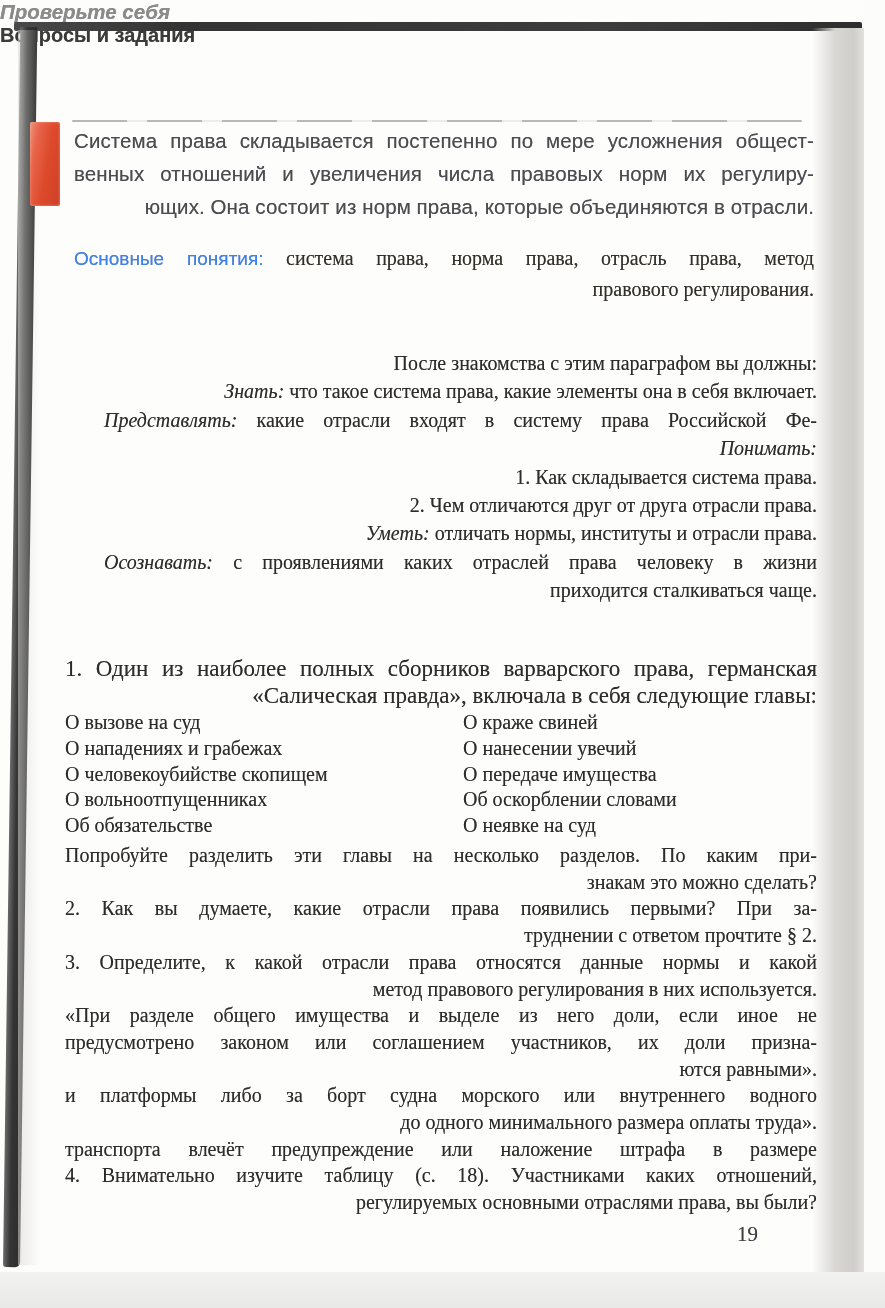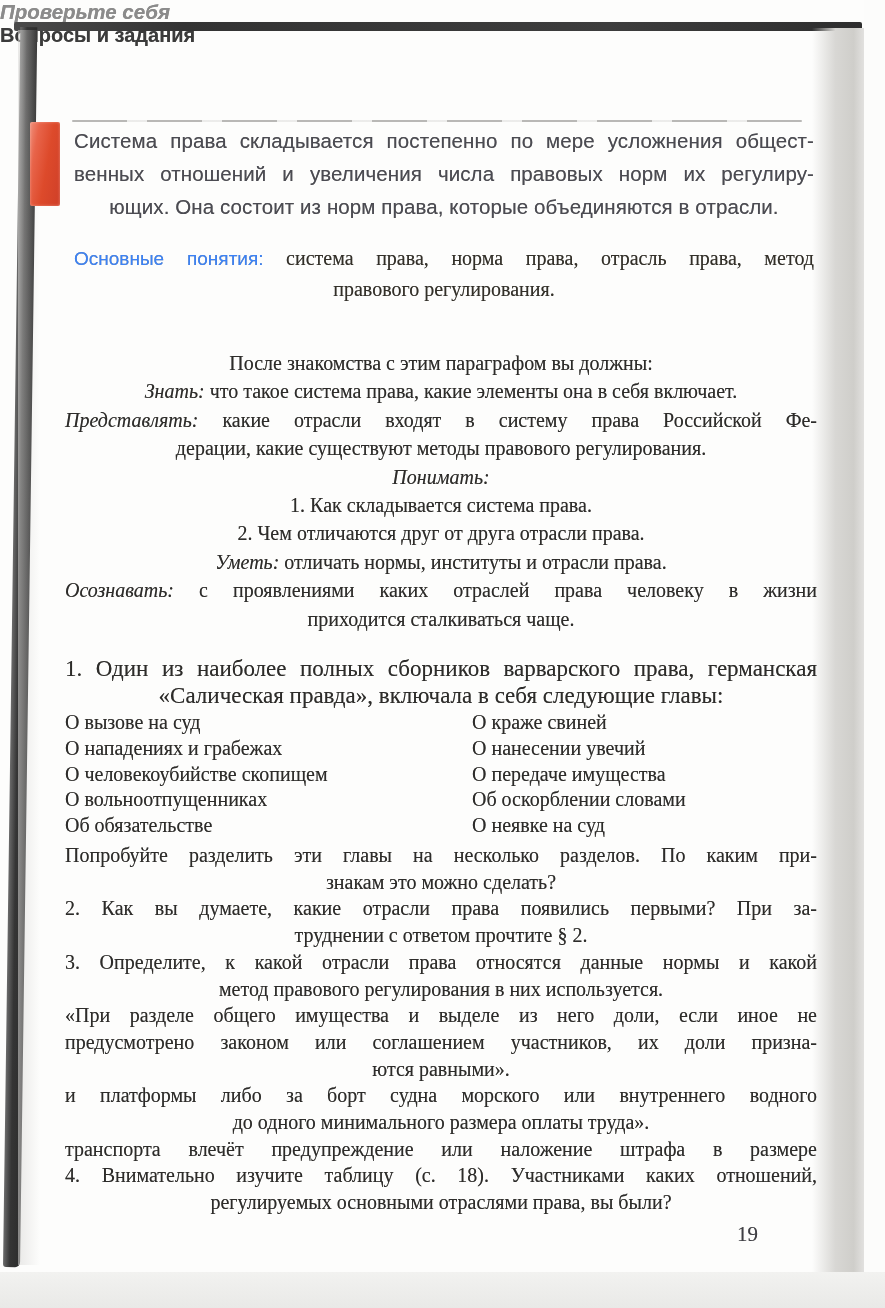--- a/index.html
+++ b/index.html
@@ -27,41 +27,41 @@
     background:linear-gradient(to bottom,#f2f2f0,#e9e9e7);}
   .divider-line{position:absolute;left:72px;top:120px;width:730px;height:2px;
     background:repeating-linear-gradient(to right,#b9b8b6 0 55px,rgba(185,184,182,.25) 55px 75px);
     border-radius:1px;}
   .accent-marker{position:absolute;left:30px;top:122px;width:30px;height:84px;border-radius:2px;
     background:linear-gradient(100deg,#f0907b 0%,#e8644a 22%,#dd4a2b 55%,#cf3f28 100%);
     box-shadow:inset 0 0 3px rgba(255,210,200,.5);}
 
   
   .blk{position:absolute;color:#2e2d2b;}
-  .ln{text-align:center;}
+  .ln{text-align:right;}
   .ln.j{text-align:justify;text-align-last:justify;}
 
   .intro-blk{left:74px;top:124px;width:740px;
     font-family:"Liberation Sans",sans-serif;font-size:20.5px;line-height:33px;
     color:#4b4b52;letter-spacing:.1px;}
   .concepts-blk{left:74px;top:243px;width:740px;font-size:20px;line-height:31px;color:#333029;}
   .concepts-label{font-family:"Liberation Sans",sans-serif;font-size:19px;color:#3b82f6;}
   .check-heading{left:37px;top:320px;font-family:"Liberation Sans",sans-serif;
     font-style:italic;font-weight:600;font-size:20.5px;color:#8b8b8b;}
   .check-blk{left:65px;top:349px;width:752px;font-size:20px;line-height:28.4px;color:#2d2c2a;}
   .q-heading{left:210px;top:628px;font-family:"Liberation Sans",sans-serif;
     font-weight:bold;font-size:20px;color:#3b3b3b;}
   .q-intro-blk{left:65px;top:656px;width:752px;font-size:23px;line-height:26.5px;color:#2d2c2a;}
   .chapter-blk{left:65px;top:710px;width:752px;font-size:20px;line-height:25.8px;color:#2d2c2a;}
-  .chapter-row{display:flex;gap:9px;}
+  .chapter-row{display:flex;}
   .chapter-cell-left{width:398px;}
   .chapter-cell-right{flex:1;}
   .q-tail-blk{left:65px;top:842px;width:752px;font-size:20px;line-height:26.7px;color:#2d2c2a;}
   .page-number{position:absolute;left:737px;top:1222px;font-size:21px;color:#3f3f45;}
-  .it{font-style:italic;}
+  .it{font-style:italic;margin-left:39px;}
   .serif-txt{color:#333029;margin-top:40px;}
   .blk, .check-heading, .q-heading, .page-number{text-shadow:0 0 .5px rgba(60,58,55,.55);}
 </style>
 </head>
 <body>
 
 <div id="scan-page">
   <div class="top-bar"></div>
   <div class="spine"></div>
   <div class="left-page-curl"></div>
@@ -80,21 +80,20 @@
   <div class="blk concepts-blk">
       <div class="ln j"><span class="concepts-label">Основные понятия:</span><span class="serif-txt"> система права, норма права, отрасль права, метод</span></div>
       <div class="ln">правового регулирования.</div>
     </div>
 
   <div class="check-heading">Проверьте себя</div>
   <div class="blk check-blk">
       <div class="ln">После знакомства с этим параграфом вы должны:</div>
       <div class="ln"><span class="it">Знать:</span> что такое система права, какие элементы она в себя включает.</div>
       <div class="ln j"><span class="it">Представлять:</span> какие отрасли входят в систему права Российской Фе-</div>
-      <div class="ln">дерации, какие существуют методы правового регулирования.</div>
       <div class="ln"><span class="it">Понимать:</span></div>
       <div class="ln">1. Как складывается система права.</div>
       <div class="ln">2. Чем отличаются друг от друга отрасли права.</div>
       <div class="ln"><span class="it">Уметь:</span> отличать нормы, институты и отрасли права.</div>
       <div class="ln j"><span class="it">Осознавать:</span> с проявлениями каких отраслей права человеку в жизни</div>
       <div class="ln">приходится сталкиваться чаще.</div>
     </div>
 
   <div class="q-heading">Вопросы и задания</div>
   <div class="blk q-intro-blk">

